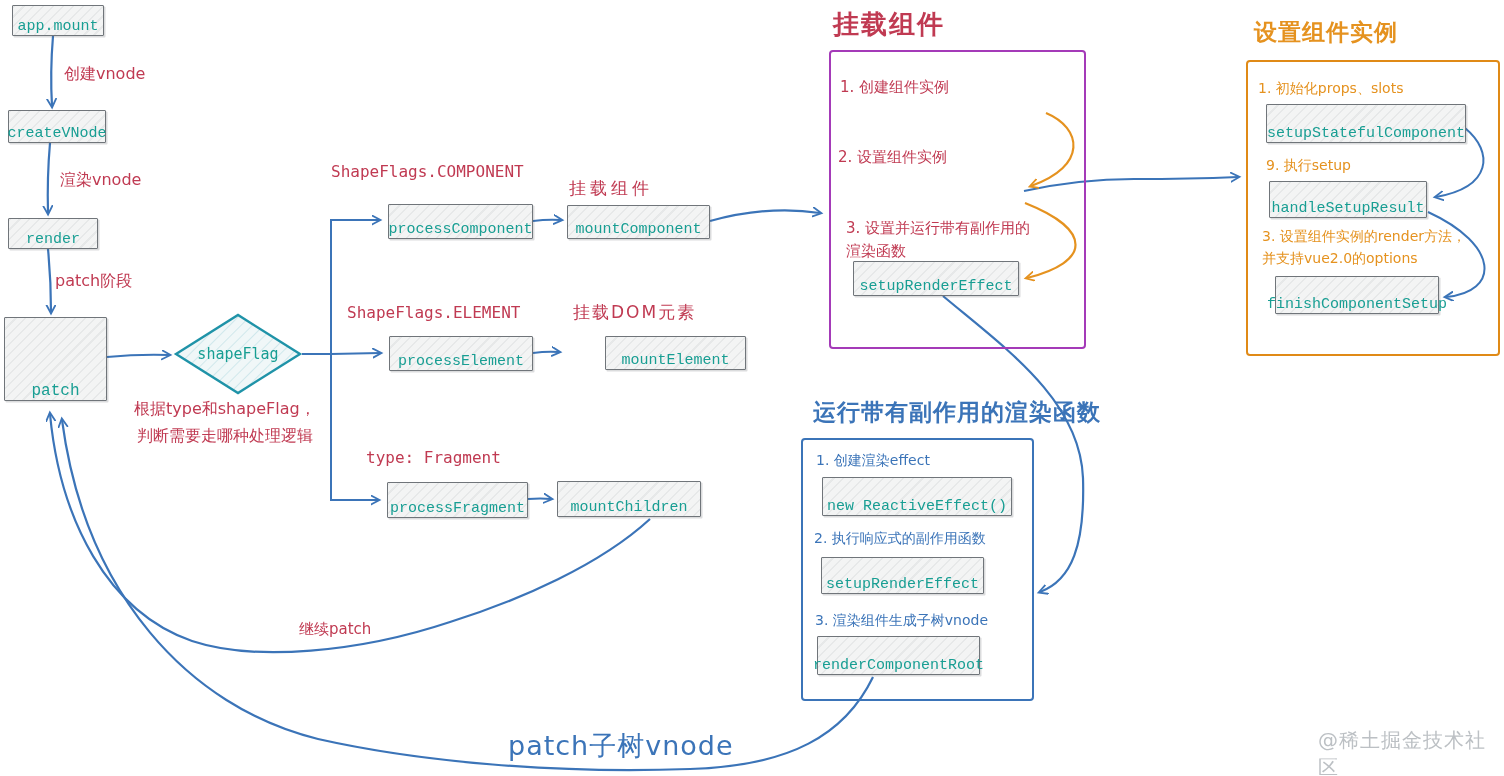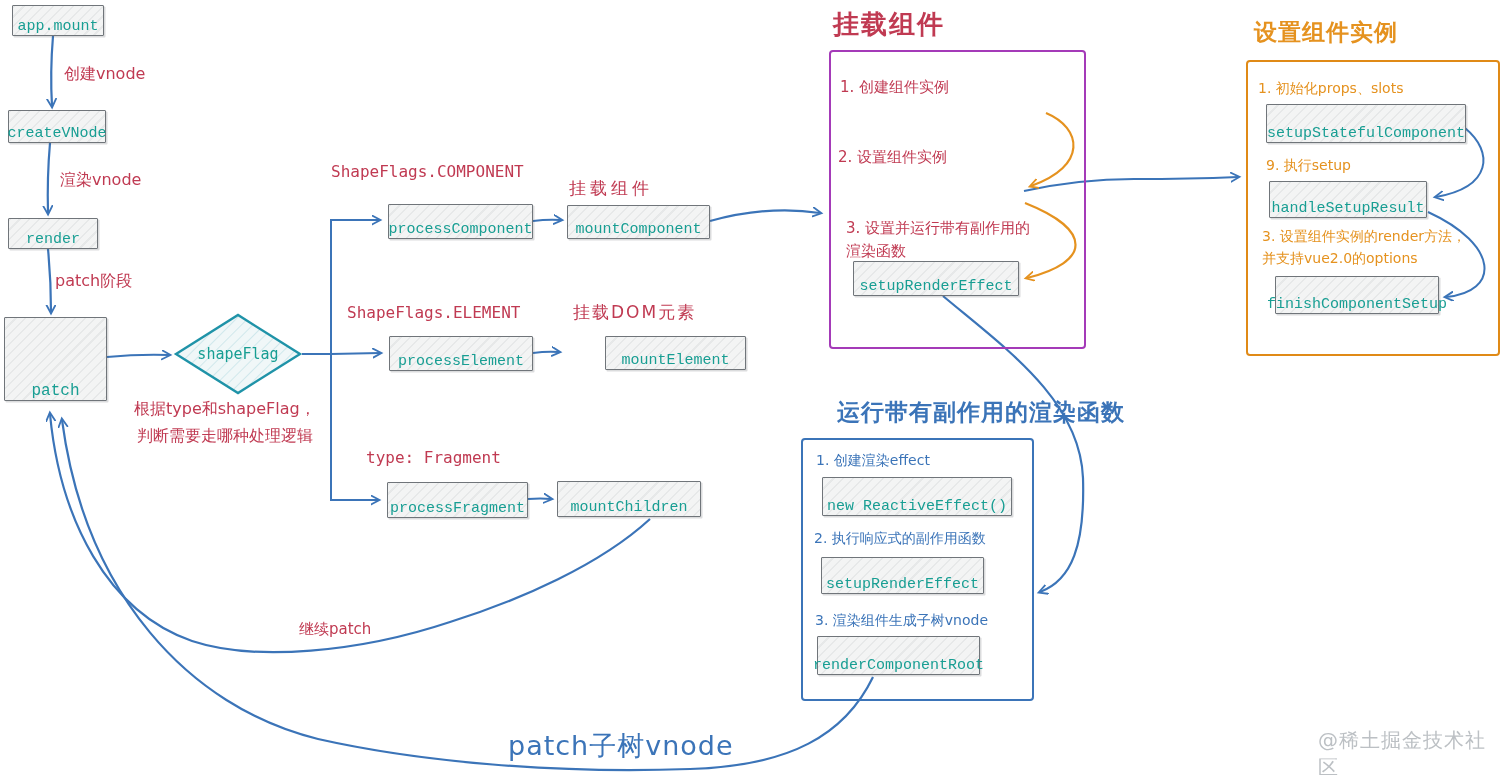--- a/index.html
+++ b/index.html
@@ -155,21 +155,21 @@
     </div>
   <div class="step lbl orange s14" style="left:1266px;top:155px;">9. 执行setup</div>
   <div class="node" style="left:1269px;top:181px;width:156px;height:35px;">
       <span>handleSetupResult</span>
     </div>
   <div class="step lbl orange s14 wrap" style="left:1262px;top:226px;width:214px;white-space:normal;">3. 设置组件实例的render方法，并支持vue2.0的options</div>
   <div class="node" style="left:1275px;top:276px;width:162px;height:36px;">
       <span>finishComponentSetup</span>
     </div>
 
-  <div class="lbl blue title-md" style="left:837px;top:398px;">运行带有副作用的渲染函数</div>
+  <div class="lbl blue title-md" style="left:813px;top:398px;">运行带有副作用的渲染函数</div>
   <div class="group blueb" style="left:801px;top:438px;width:229px;height:259px;"></div>
   <div class="step lbl blue s14" style="left:816px;top:450px;">1. 创建渲染effect</div>
   <div class="node" style="left:822px;top:477px;width:188px;height:37px;">
       <span>new ReactiveEffect()</span>
     </div>
   <div class="step lbl blue s14" style="left:814px;top:528px;">2. 执行响应式的副作用函数</div>
   <div class="node" style="left:821px;top:557px;width:161px;height:35px;">
       <span>setupRenderEffect</span>
     </div>
   <div class="step lbl blue s14" style="left:815px;top:610px;">3. 渲染组件生成子树vnode</div>

